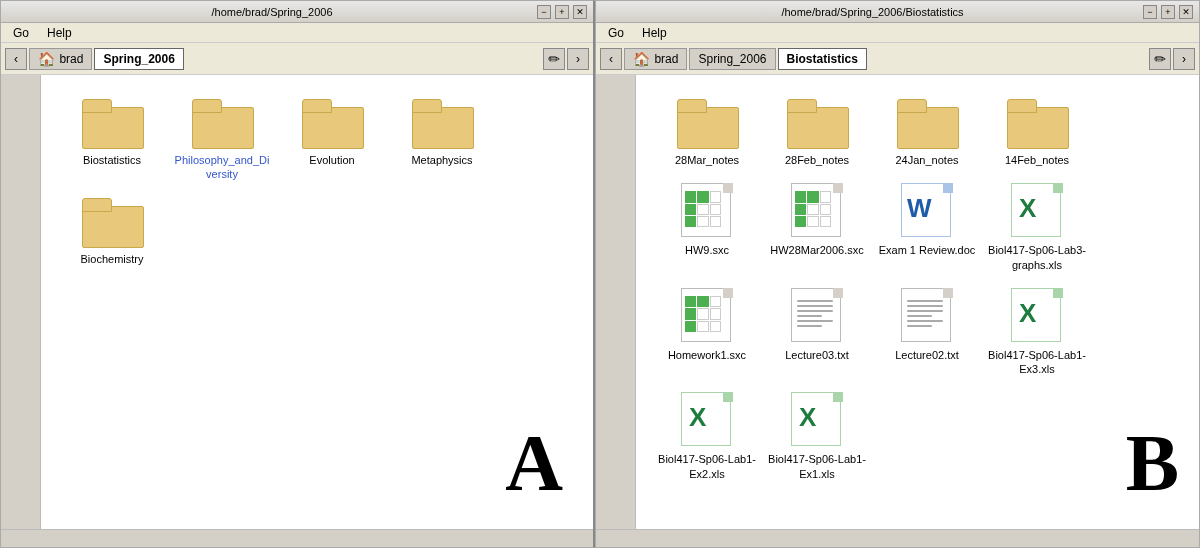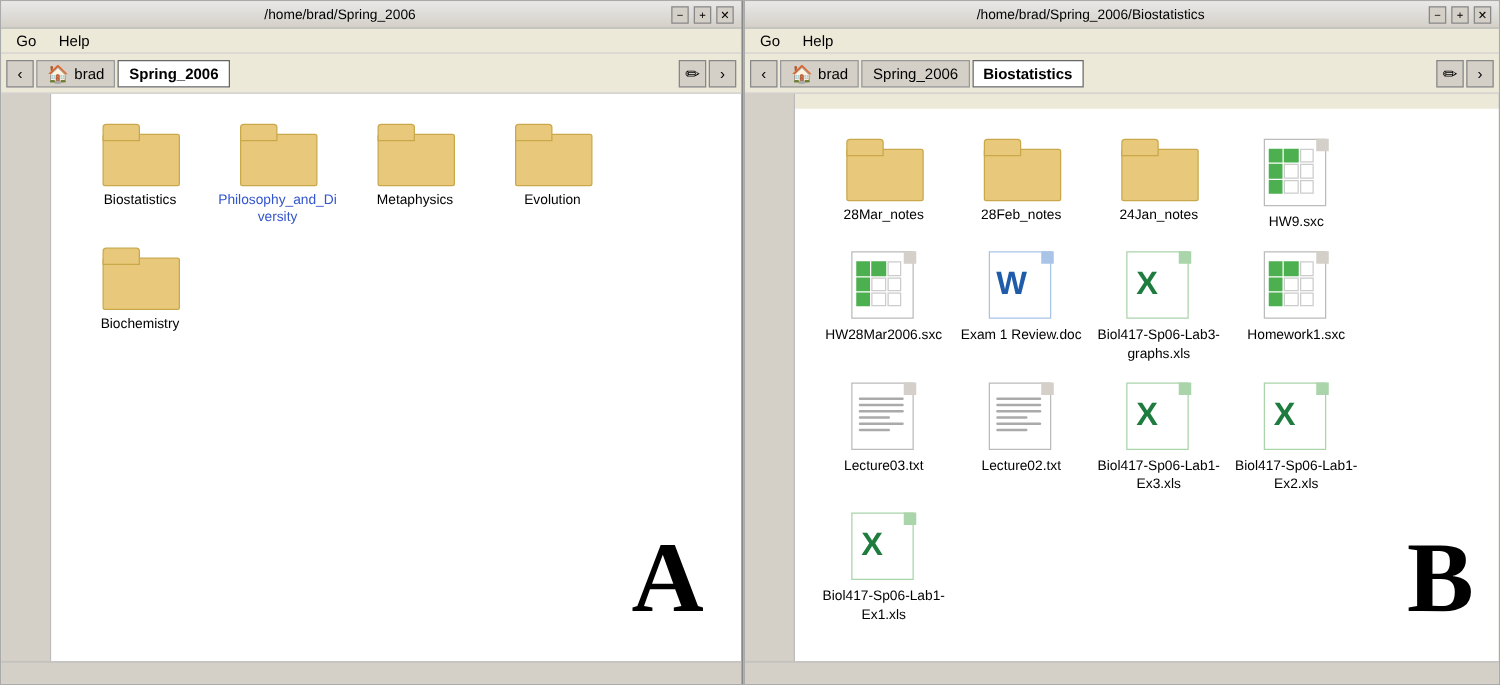--- a/index.html
+++ b/index.html
@@ -298,26 +298,26 @@
         <span class="file-label">Biostatistics</span>
       </div>
 
       <div class="file-item">
         <div class="folder-icon"></div>
         <span class="file-label blue">Philosophy_and_Diversity</span>
       </div>
 
       <div class="file-item">
         <div class="folder-icon"></div>
+        <span class="file-label">Evolution</span>
+      </div>
+
+      <div class="file-item">
+        <div class="folder-icon"></div>
         <span class="file-label">Metaphysics</span>
-      </div>
-
-      <div class="file-item">
-        <div class="folder-icon"></div>
-        <span class="file-label">Evolution</span>
       </div>
 
       <div class="file-item">
         <div class="folder-icon"></div>
         <span class="file-label">Biochemistry</span>
       </div>
 
       <span class="big-letter" style="bottom:20px;right:30px;">A</span>
     </div>
   </div>
@@ -352,33 +352,37 @@
     <div class="breadcrumb-item active">
       <span>Biostatistics</span>
     </div>
     <div class="toolbar-spacer"></div>
     <div class="toolbar-edit-btn">✏</div>
     <div class="toolbar-btn">›</div>
   </div>
 
   <div class="content-area">
     <div class="sidebar"></div>
-    <div class="file-area" style="position:relative;margin-top:12px;">
+    <div class="file-area" style="position:relative;">
 
       <div class="file-item">
         <div class="folder-icon"></div>
         <span class="file-label">28Mar_notes</span>
       </div>
       <div class="file-item">
         <div class="folder-icon"></div>
         <span class="file-label">28Feb_notes</span>
       </div>
       <div class="file-item">
         <div class="folder-icon"></div>
         <span class="file-label">24Jan_notes</span>
+      </div>
+      <div class="file-item">
+        <div class="folder-icon"></div>
+        <span class="file-label">14Feb_notes</span>
       </div>
 
       <div class="file-item">
         <div class="doc-icon sxc-icon">
           <div class="doc-base"></div>
           <div class="doc-inner-fold"></div>
           <div class="grid">
             <div class="sxc-cell-green"></div>
               <div class="sxc-cell-green"></div>
               <div class="sxc-cell-white"></div>

